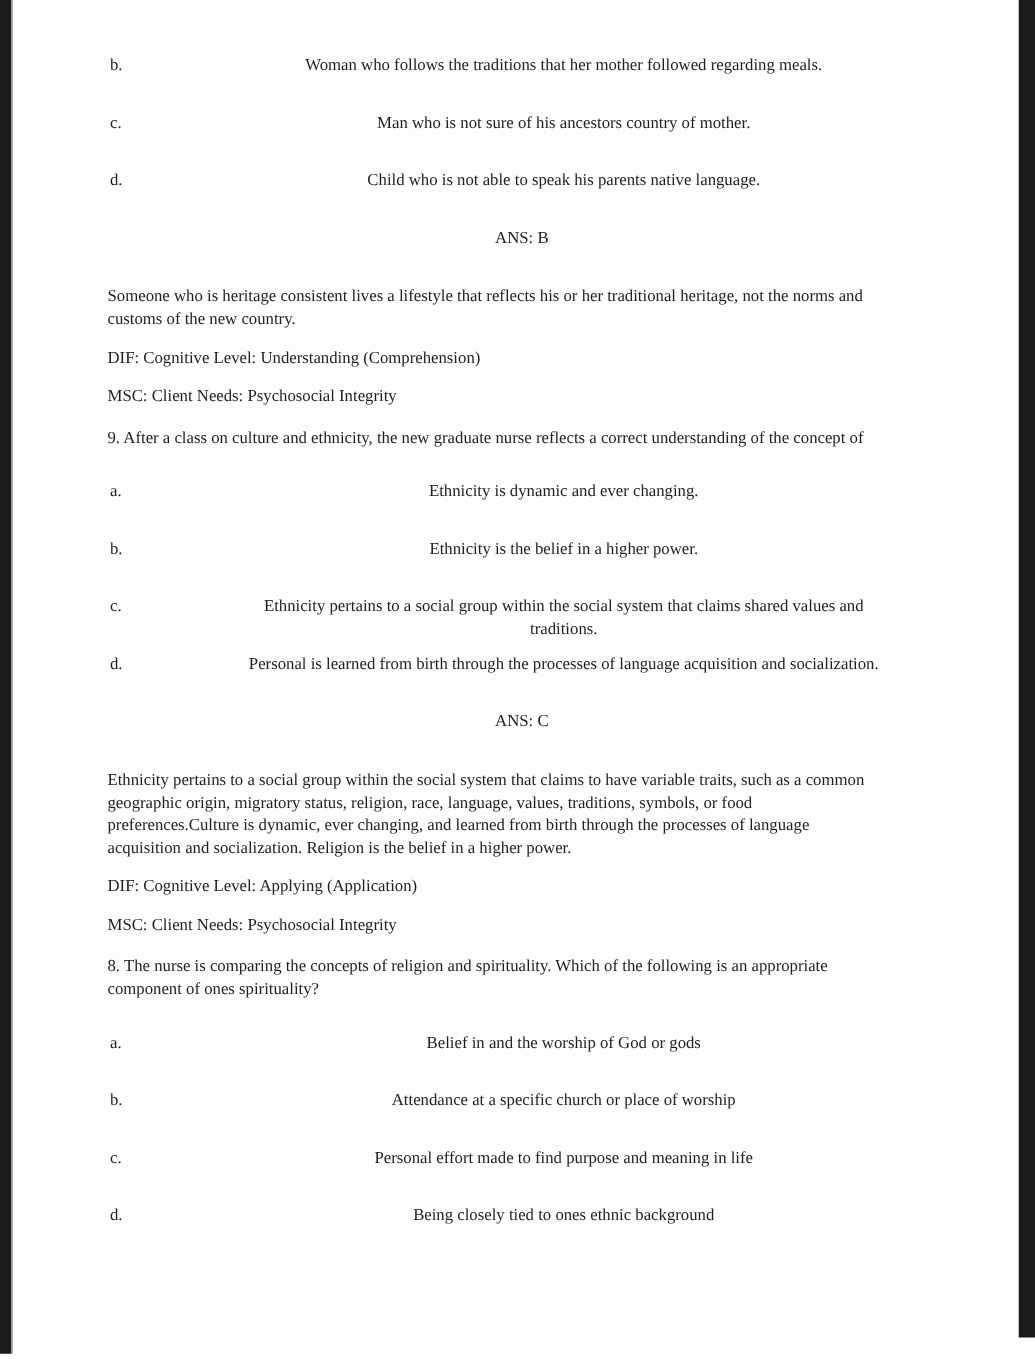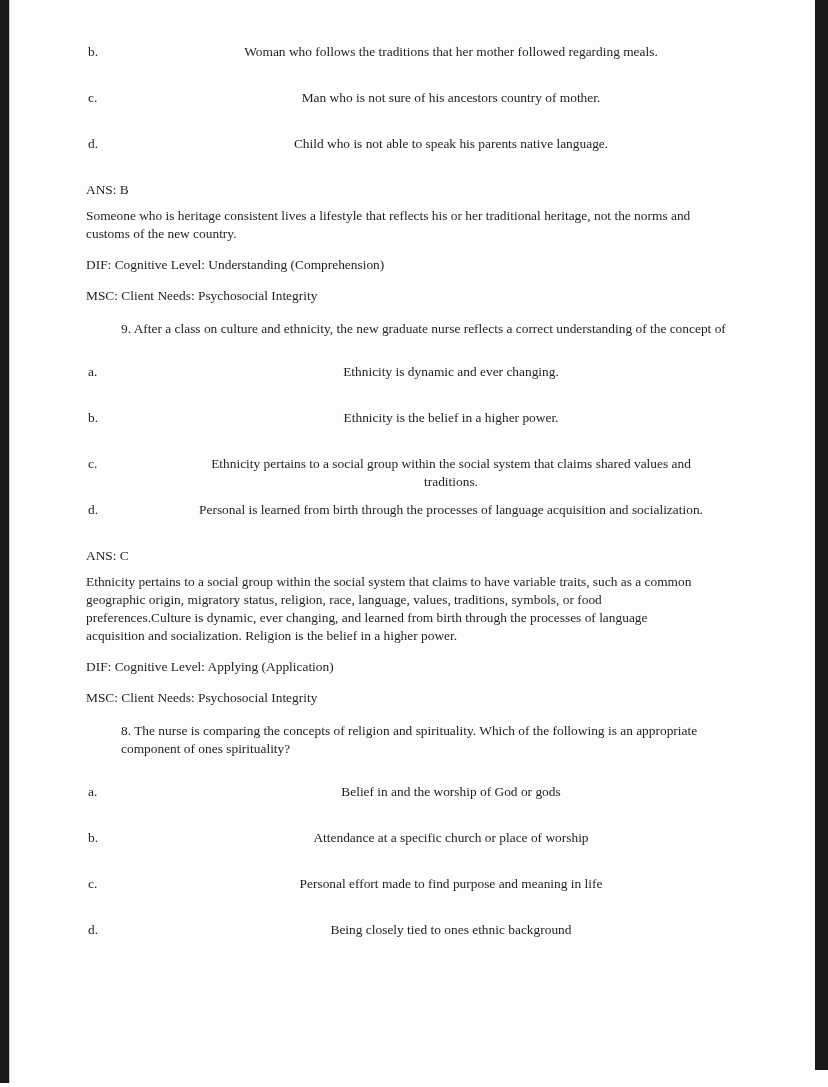--- a/index.html
+++ b/index.html
@@ -39,24 +39,24 @@
     display: flex;
     align-items: flex-start;
     height: 46px;
   }
   .option-label {
     flex: 0 0 67px;
     box-sizing: border-box;
     padding-left: 2px;
   }
   .option-text { flex: 1 1 auto; text-align: center; }
-  .answer-line { margin-top: 0; }
-  .rationale   { margin-top: 8px; }
+  .answer-line { margin-top: 0; text-align: center; }
+  .rationale   { margin-top: 29px; }
   .meta-line   { margin-top: 13px; }
-  .question    { margin-top: 15px; margin-left: 35px; }
+  .question    { margin-top: 15px; }
   .italic { }
 </style>
 </head>
 <body>
 
 <div class="viewport">
   <div class="page" id="doc-page">
       <div class="options-group first">
         <div class="option-row">
           <div class="option-label">b.</div>

